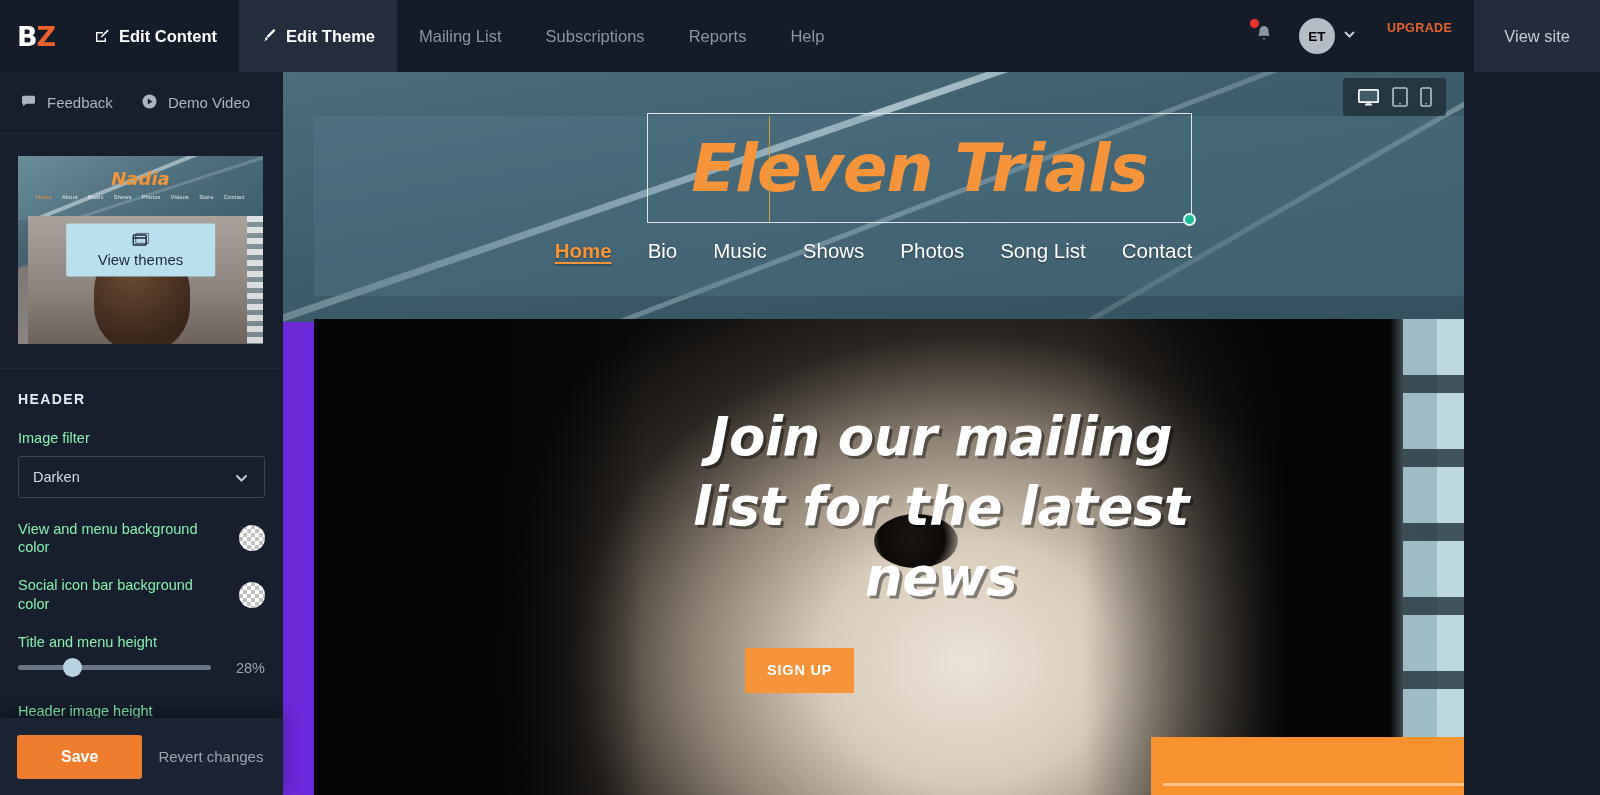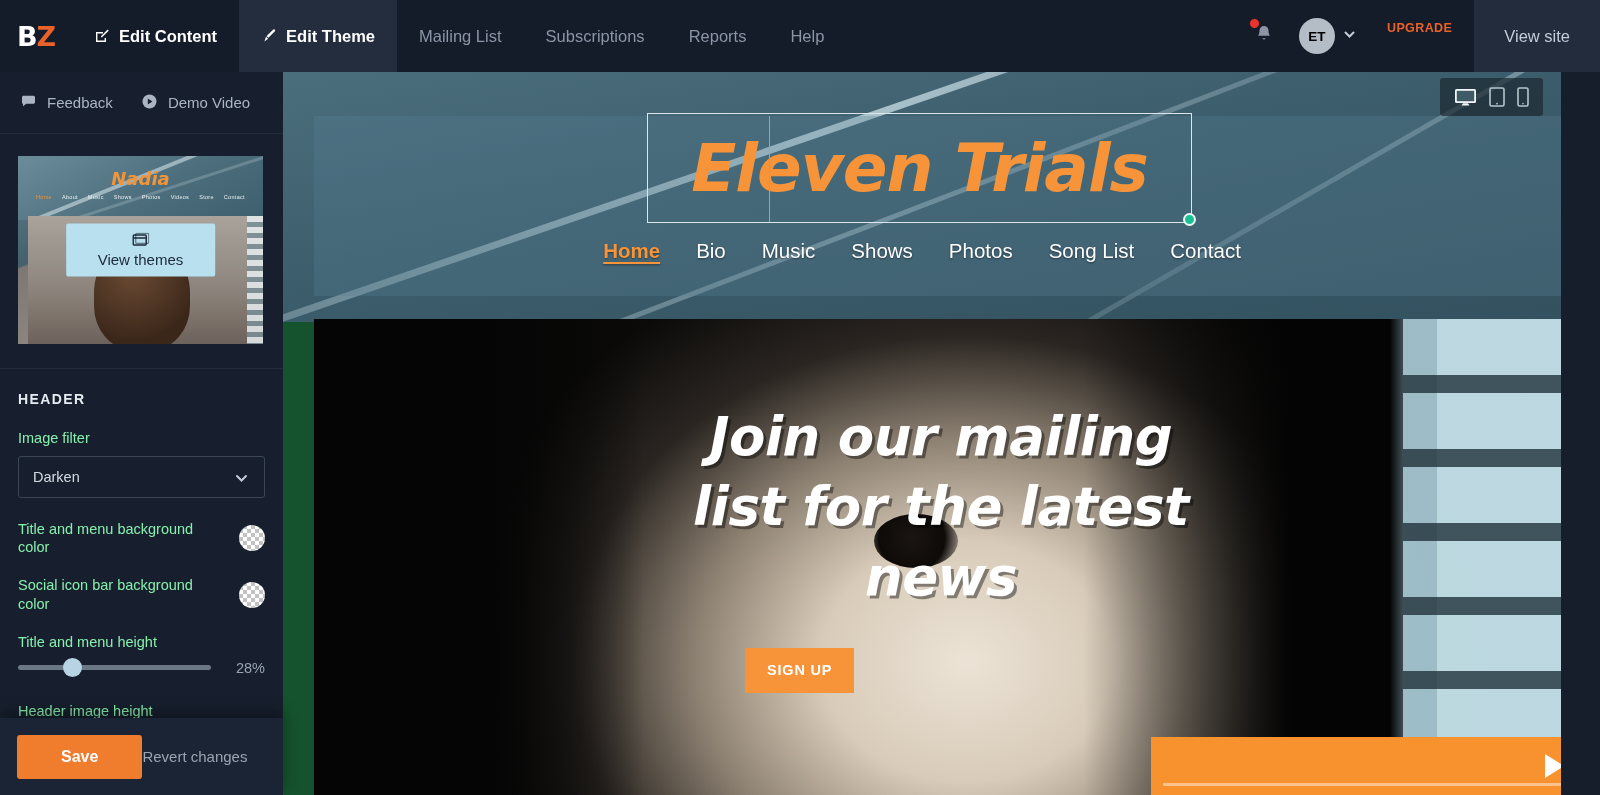--- a/index.html
+++ b/index.html
@@ -171,35 +171,35 @@
   }
   .slider-knob {
     position: absolute; top: -7px; left: 18%;
     width: 19px; height: 19px; border-radius: 50%; background: #b8d4e4; cursor: grab;
   }
   .slider-val { color: #99a3b2; font-size: 14.5px; width: 40px; text-align: right; }
 
   .save-bar {
     position: absolute; left: 0; bottom: 0; width: 283px; height: 77px;
     background: #1b2434;
-    display: flex; align-items: center; padding: 0 17px;
+    display: flex; align-items: center; gap: 16px; padding: 0 17px;
     box-shadow: 0 -6px 14px rgba(0,0,0,.35);
   }
   .save-btn {
     background: #f07c2e; color: #ffffff; border: none;
     padding: 13px 44px; font-size: 16px; font-weight: bold;
     border-radius: 3px; cursor: pointer; font-family: "Liberation Sans", sans-serif;
   }
   .revert { color: #9aa4b2; font-size: 15px; cursor: pointer; }
 
   
   .preview {
     position: absolute; left: 283px; top: 72px;
-    width: 1278px; height: 723px; overflow: hidden;
-    background: #14532d;
+    width: 1181px; height: 723px; overflow: hidden;
+    background: #6d28d9;
   }
   .ph-bg {
     position: absolute; left: 0; top: 0; width: 100%; height: 250px;
     background: linear-gradient(170deg,#4b6e7d 0%,#3c5d6c 45%,#33515f 100%);
     overflow: hidden;
   }
   .ph-beam {
     position: absolute; height: 7px; width: 1500px;
     background: linear-gradient(90deg,rgba(205,225,232,.15),rgba(215,235,242,.75),rgba(205,225,232,.2));
     transform: rotate(-19deg);
@@ -471,21 +471,21 @@
     <div class="select-box">
       <span>Darken</span>
       <span class="chev">
         <svg width="17" height="17" viewBox="0 0 17 17">
             <path d="M4 6l4.5 4.5L13 6" stroke="#c3ccd8" stroke-width="2" fill="none" stroke-linecap="round"></path>
           </svg>
       </span>
     </div>
 
     <div class="row-setting">
-      <div class="field-label">Title and menu background color</div>
+      <div class="field-label">View and menu background color</div>
       <div class="swatch"></div>
     </div>
 
     <div class="row-setting">
       <div class="field-label">Social icon bar background color</div>
       <div class="swatch"></div>
     </div>
 
     <div class="field-label">Title and menu height</div>
     <div class="slider-row">

